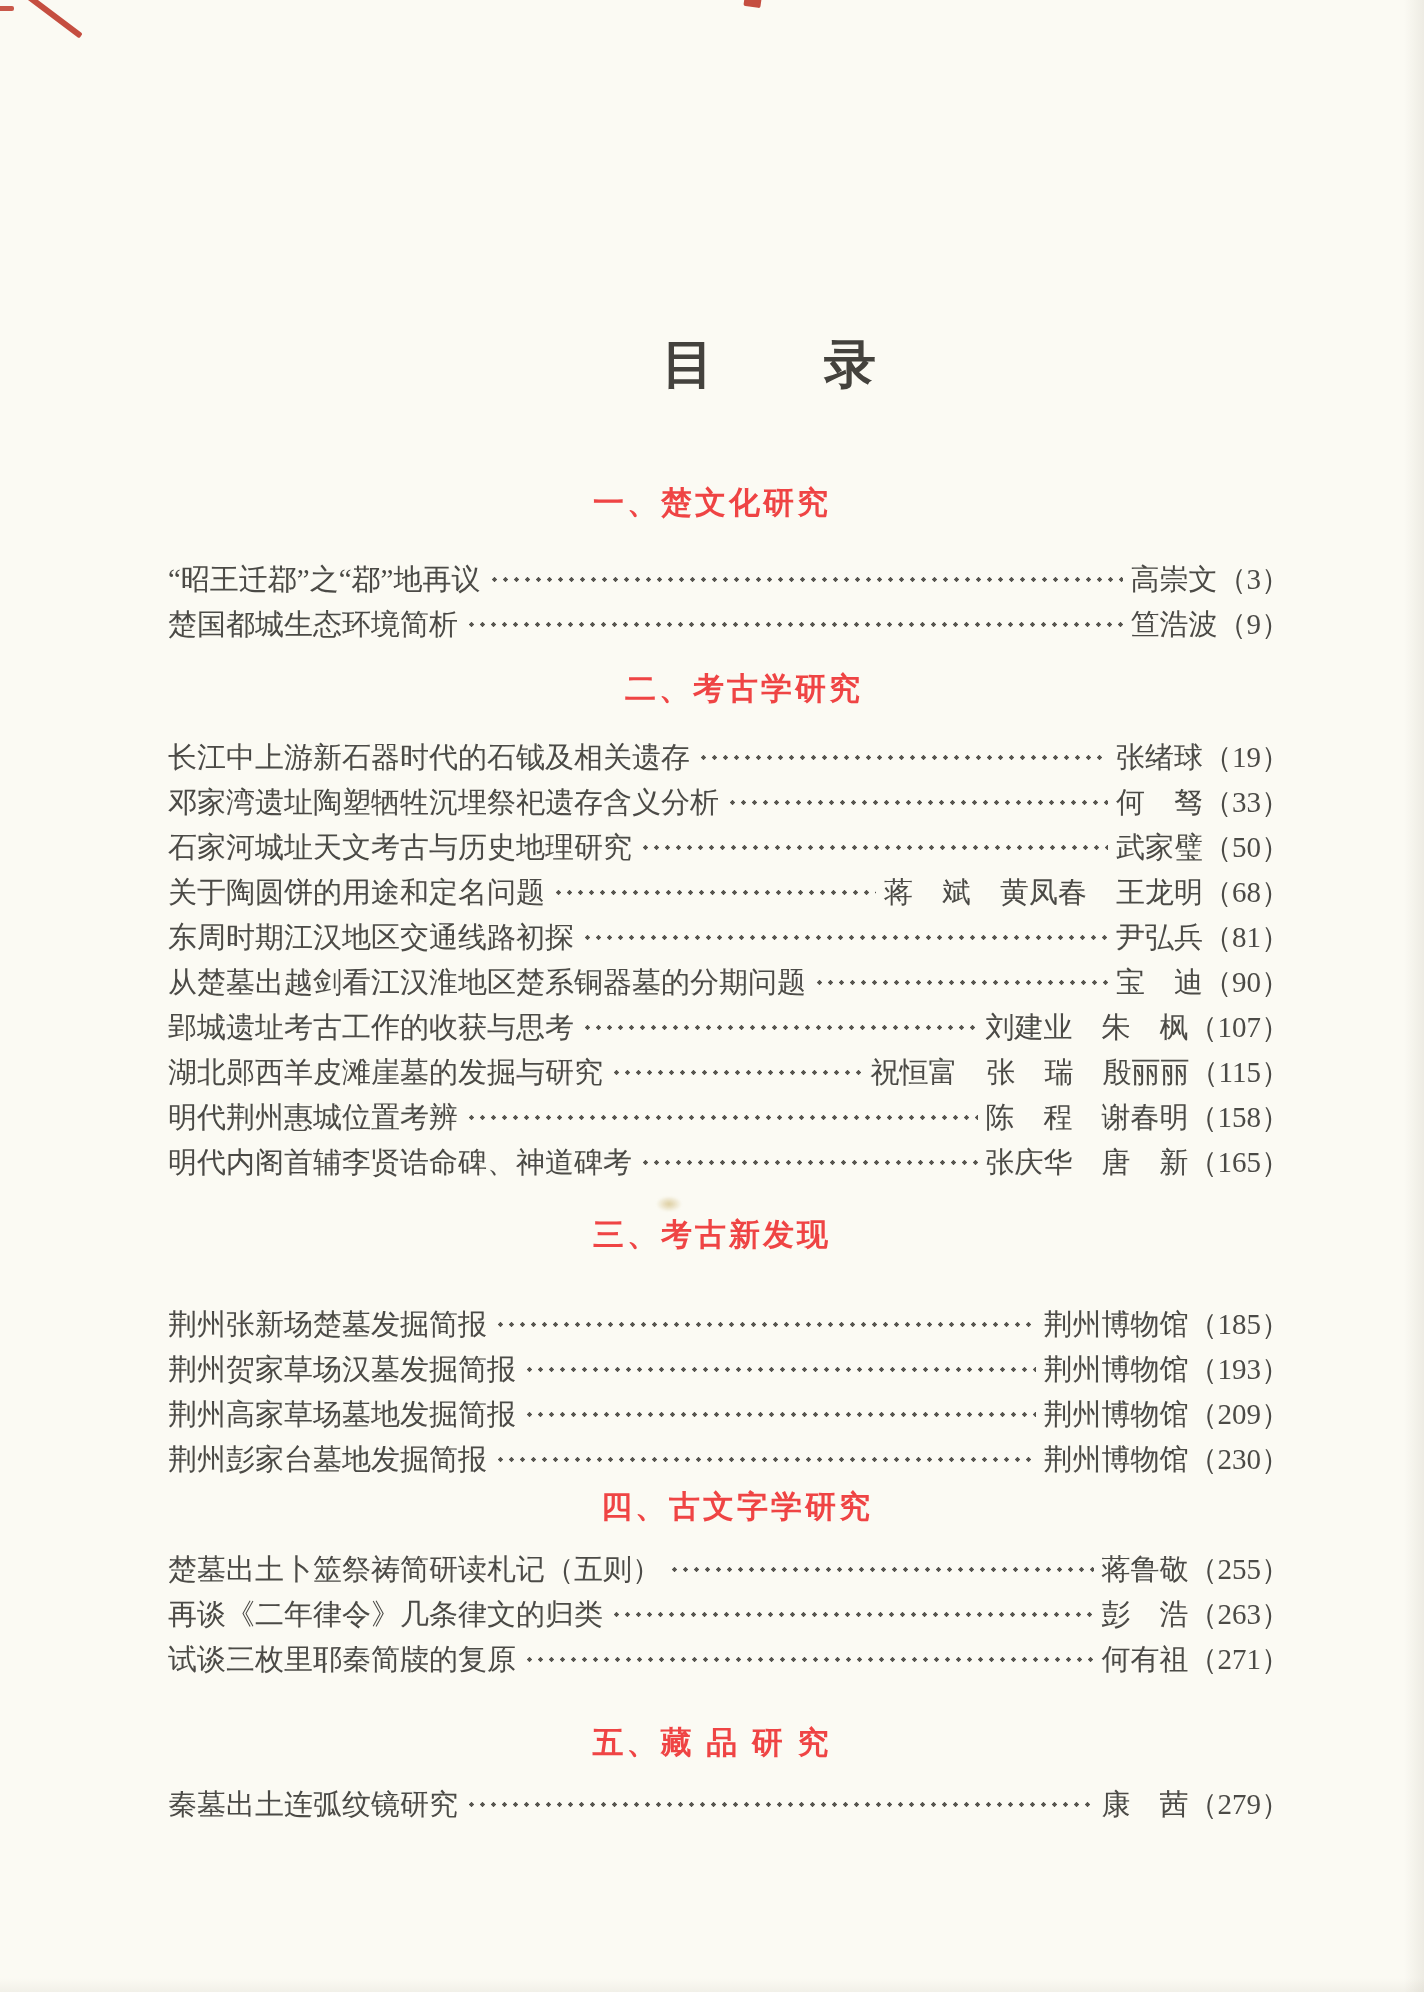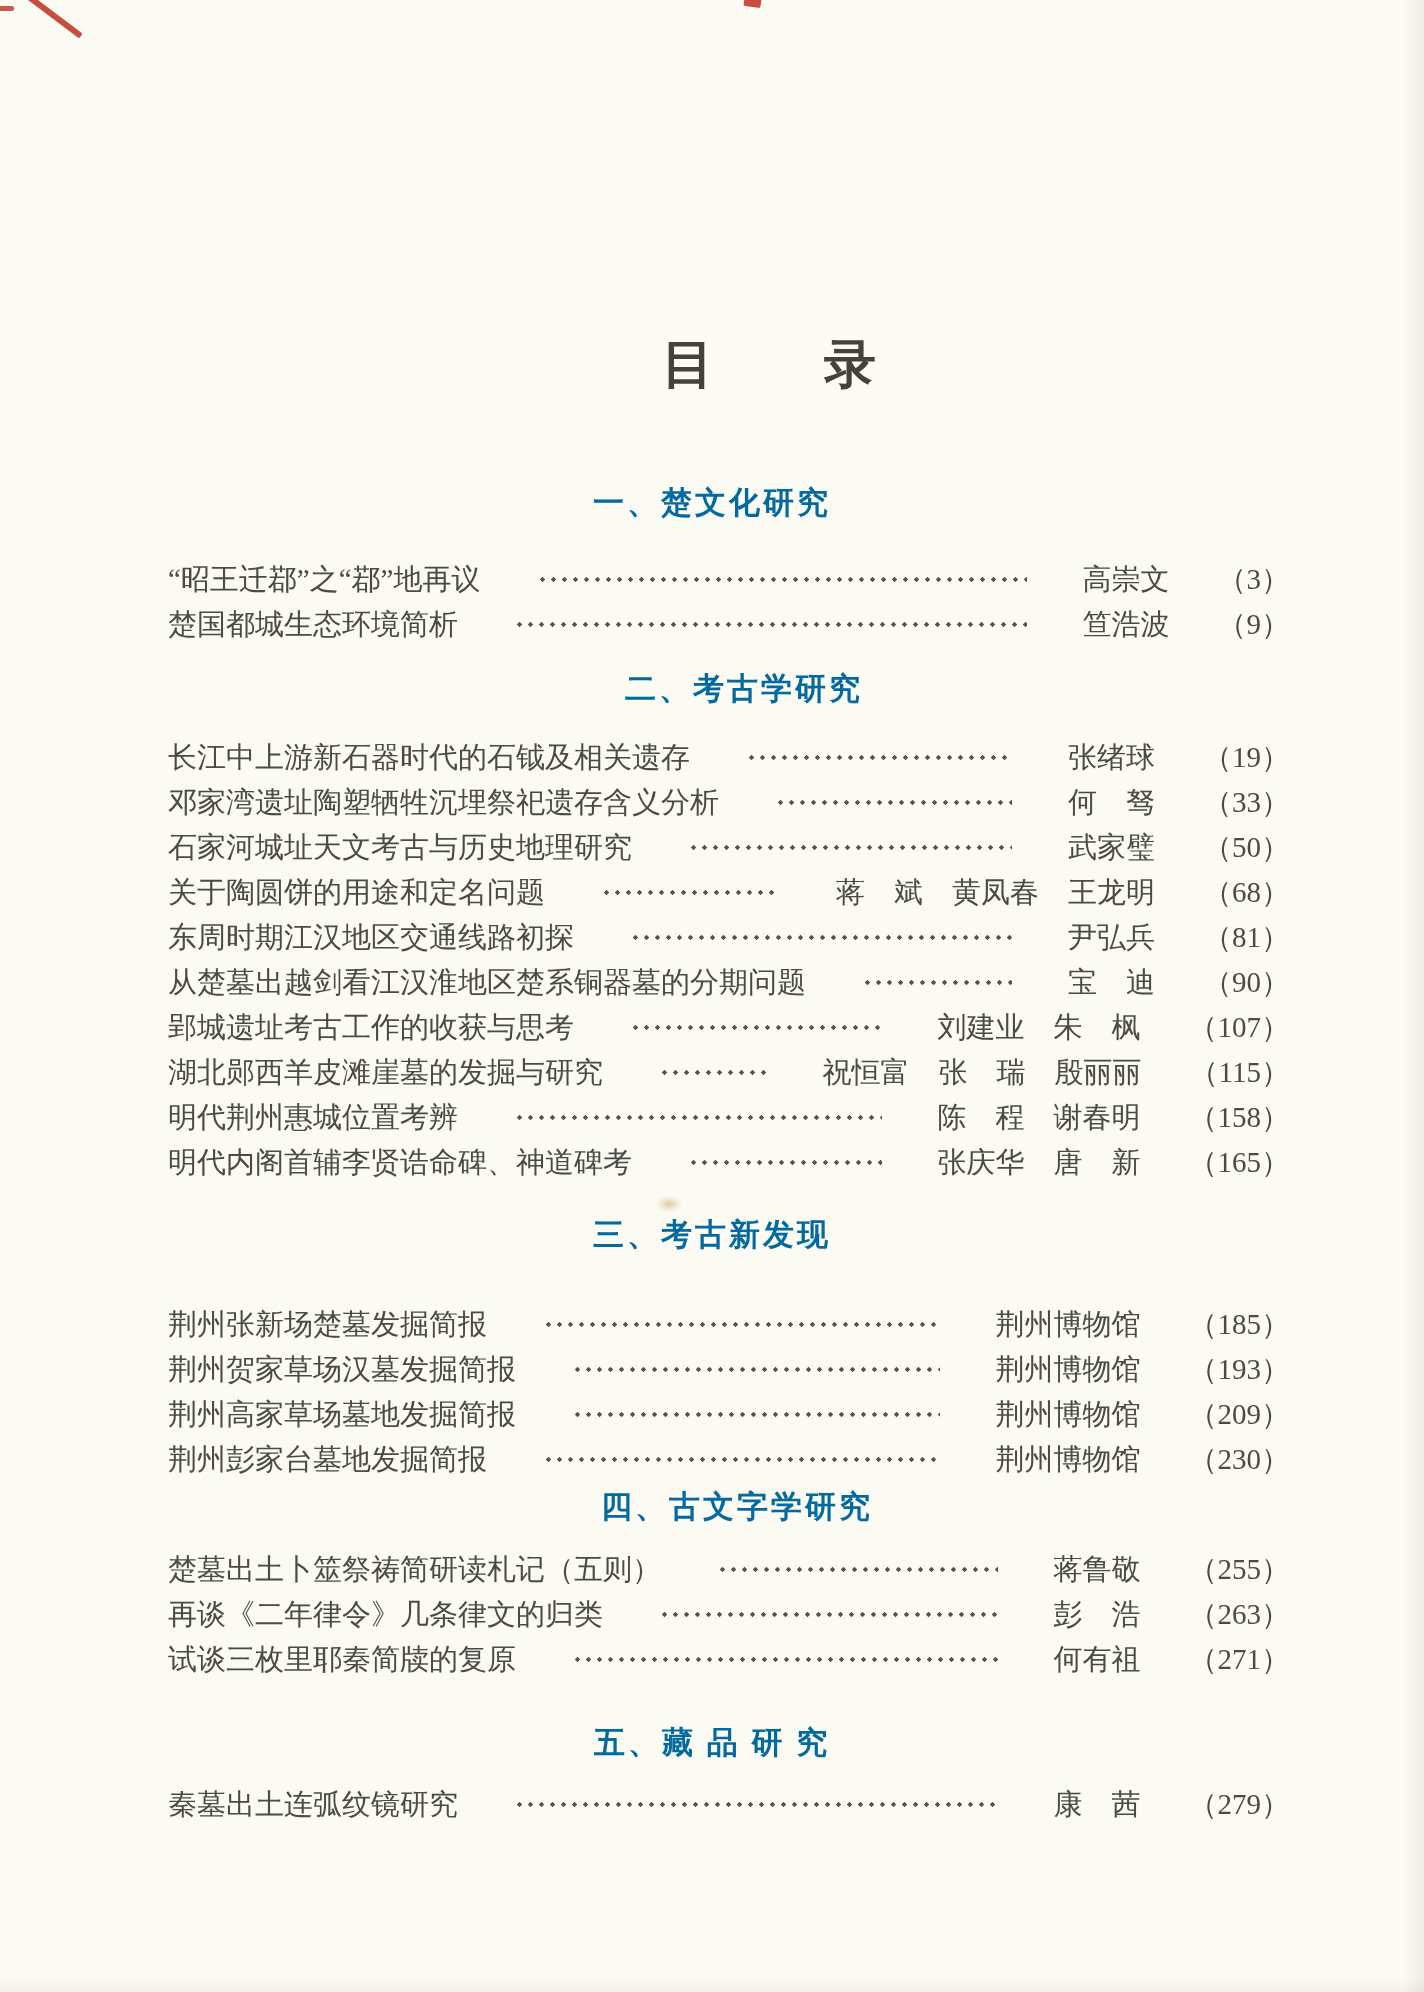--- a/index.html
+++ b/index.html
@@ -30,40 +30,40 @@
     filter:blur(1px); }
 
   .doc-title {
     position:absolute; top:330px; left:50%;
     transform:translateX(-50%) translateX(58px);
     font-size:52px; font-weight:700; color:#44423d;
     white-space:pre; letter-spacing:2px;
   }
   .sec-head {
     position:absolute; left:0; width:1424px; text-align:center;
-    font-family:Liberation Serif, serif;
-    font-size:31px; font-weight:700; color:#0369a1;
+    font-family:Liberation Sans, sans-serif;
+    font-size:31px; font-weight:700; color:#ef4444;
     letter-spacing:3px; white-space:pre;
   }
   .sh1 { top:482px; }
   .sh2 { top:668px;padding-left:32px; }
   .sh3 { top:1214px; }
   .sh4 { top:1486px;margin-left:25px; }
   .sh5 { top:1722px; }
 
   .group { position:absolute; left:168px; width:1122px; }
   .g1 { top:557px; }
   .g2 { top:735px; }
   .g3 { top:1282px;margin-top:20px; }
   .g4 { top:1547px; }
   .g5 { top:1782px; }
 
   .entry {
     display:flex; align-items:center; height:45px;
-    font-size:29px; color:#4b4a46;gap:48px;
+    font-size:29px; color:#4b4a46;
   }
   .entry .t { white-space:pre; flex:0 0 auto; }
   .leader {
     flex:1 1 auto; align-self:stretch; min-width:24px;
     margin:0 8px 0 6px;
     background-image:radial-gradient(circle, #57554f 2px, rgba(0,0,0,0) 2.3px);
     background-size:11px 45px;
     background-position:2px center;
     background-repeat:repeat-x;
   }

